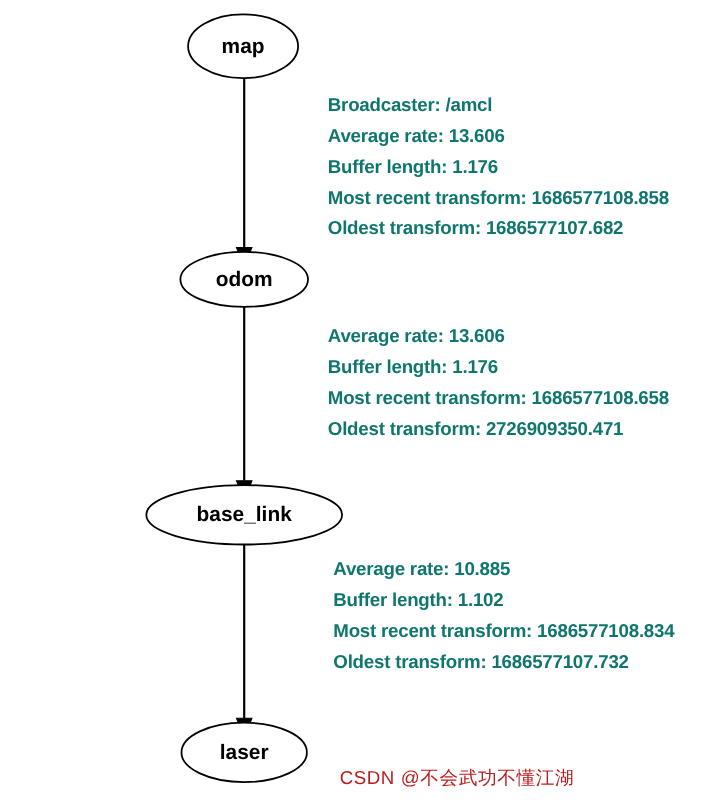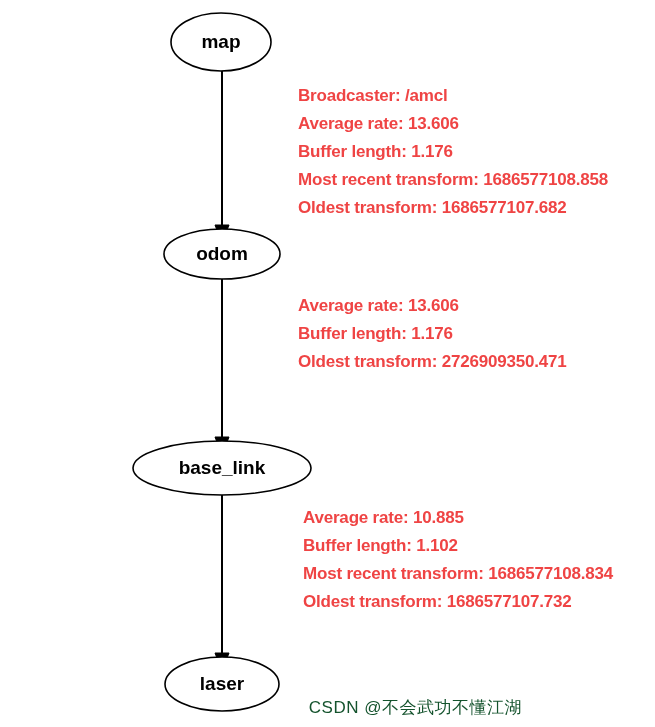--- a/index.html
+++ b/index.html
@@ -56,36 +56,36 @@
     stroke: #000000;
     stroke-width: 1;
   }
 
   .info-block {
     position: absolute;
     font-family: "Liberation Sans", sans-serif;
     font-size: 17px;
     font-weight: bold;
     line-height: 28px;
-    color: #ef4444;
+    color: #0f766e;
     white-space: nowrap;
     letter-spacing: -0.2px;
   }
 
   .info-line {
     display: block;
   }
 
   #watermark {
     position: absolute;
     right: 8px;
     bottom: 8px;
     font-family: "Liberation Sans", sans-serif;
     font-size: 17px;
-    color: #14532d;
+    color: #b91c1c;
     white-space: nowrap;
     letter-spacing: 0.5px;
   }
 </style>
 </head>
 <body>
 
 <div id="tf-canvas">
 
   <svg class="graph-svg" width="655" height="727" viewBox="0 0 655 727">
@@ -133,20 +133,21 @@
     <span class="info-line">Broadcaster: /amcl</span>
     <span class="info-line">Average rate: 13.606</span>
     <span class="info-line">Buffer length: 1.176</span>
     <span class="info-line">Most recent transform: 1686577108.858</span>
     <span class="info-line">Oldest transform: 1686577107.682</span>
   </div>
 
   <div class="info-block" style="left:298px; top:292px;">
     <span class="info-line">Average rate: 13.606</span>
     <span class="info-line">Buffer length: 1.176</span>
+    <span class="info-line">Most recent transform: 1686577108.658</span>
     <span class="info-line">Oldest transform: 2726909350.471</span>
   </div>
 
   <div class="info-block" style="left:303px; top:504px;">
     <span class="info-line">Average rate: 10.885</span>
     <span class="info-line">Buffer length: 1.102</span>
     <span class="info-line">Most recent transform: 1686577108.834</span>
     <span class="info-line">Oldest transform: 1686577107.732</span>
   </div>
 

